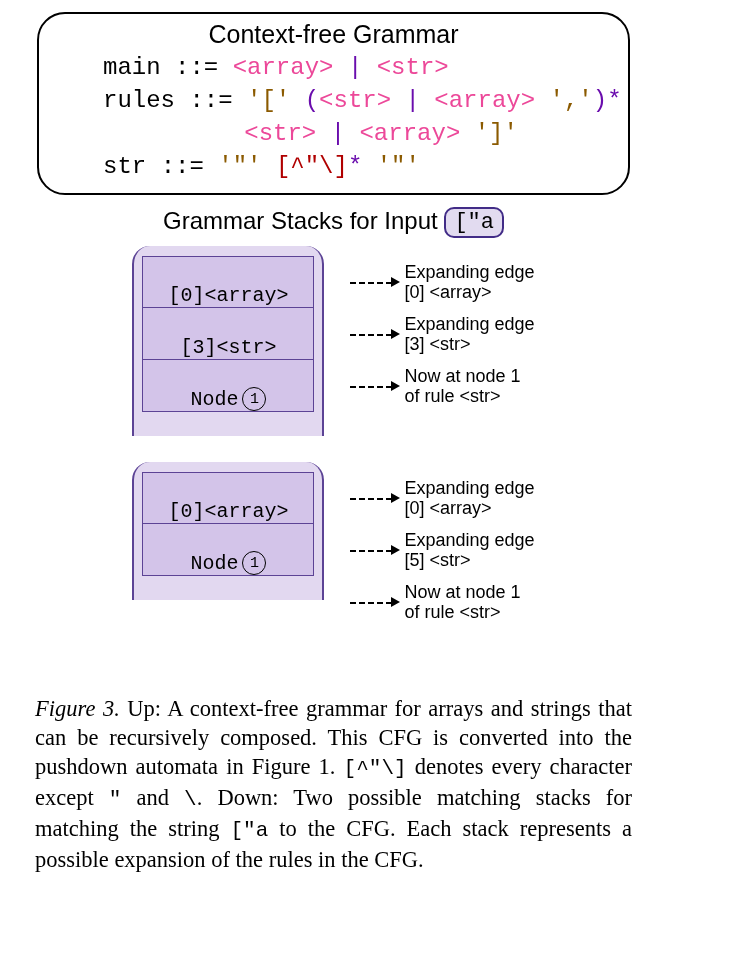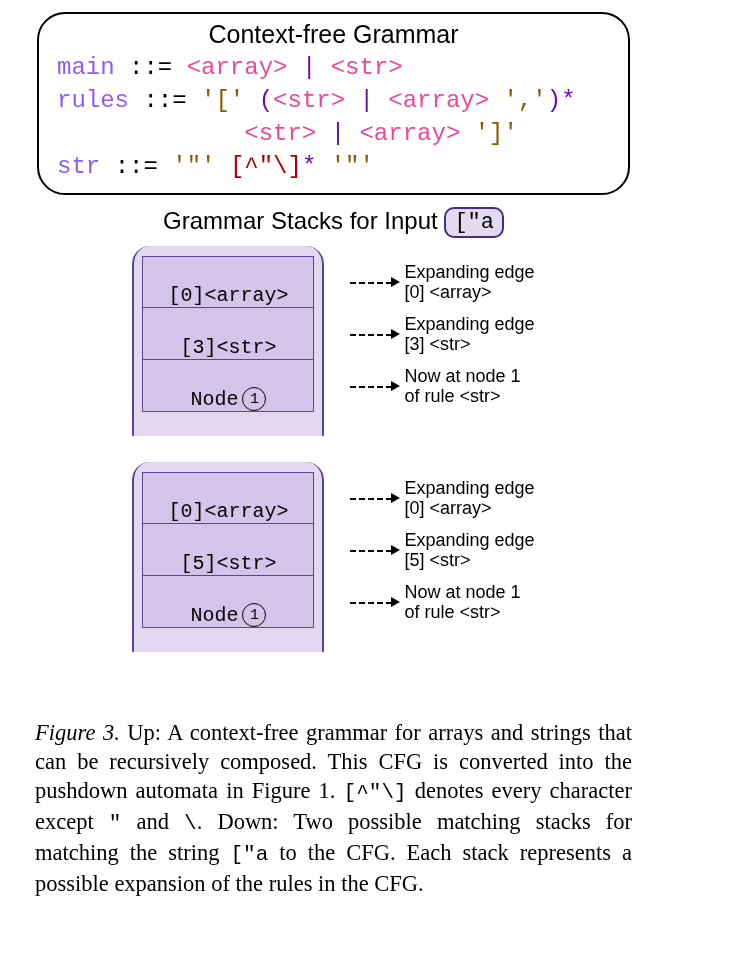--- a/index.html
+++ b/index.html
@@ -29,21 +29,21 @@
     color: #000;
     margin-bottom: 2px;
   }
   .grammar-code {
     font-family: "Consolas", "Menlo", "Courier New", monospace;
     font-size: 24px;
     line-height: 33px;
     white-space: pre;
     color: #000;
   }
-  .tok-rule { color: #8b5cf6; }
+  .tok-rule { color: #000000; margin-left: 46px; }
   .tok-op   { color: #000; }
   .tok-nt   { color: #ec4899; } 
   .tok-punct{ color: #6a0dad; } 
   .tok-lit  { color: #8b5a00; } 
   .tok-charclass { color: #b00000; }
 
   .subhead {
     font-family: Arial, Helvetica, sans-serif;
     font-size: 24px;
     text-align: center;
@@ -217,23 +217,20 @@
         </div>
       </div>
     </div>
 
     <div class="stack-area">
       <div class="stack">
         <div class="stack-cell">
             <span>[0]&lt;array&gt;</span>
           </div>
         <div class="stack-cell">
-            <span>[5]&lt;str&gt;</span>
-          </div>
-        <div class="stack-cell">
           <span>Node </span>
             <span class="circ">1</span>
         </div>
       </div>
       <div class="annot-col">
         <div class="annot-row">
           <div class="arrow"></div>
           <div class="annot-text"><span>Expanding edge</span><br><span>[0] &lt;array&gt;</span></div>
         </div>
         <div class="annot-row">

